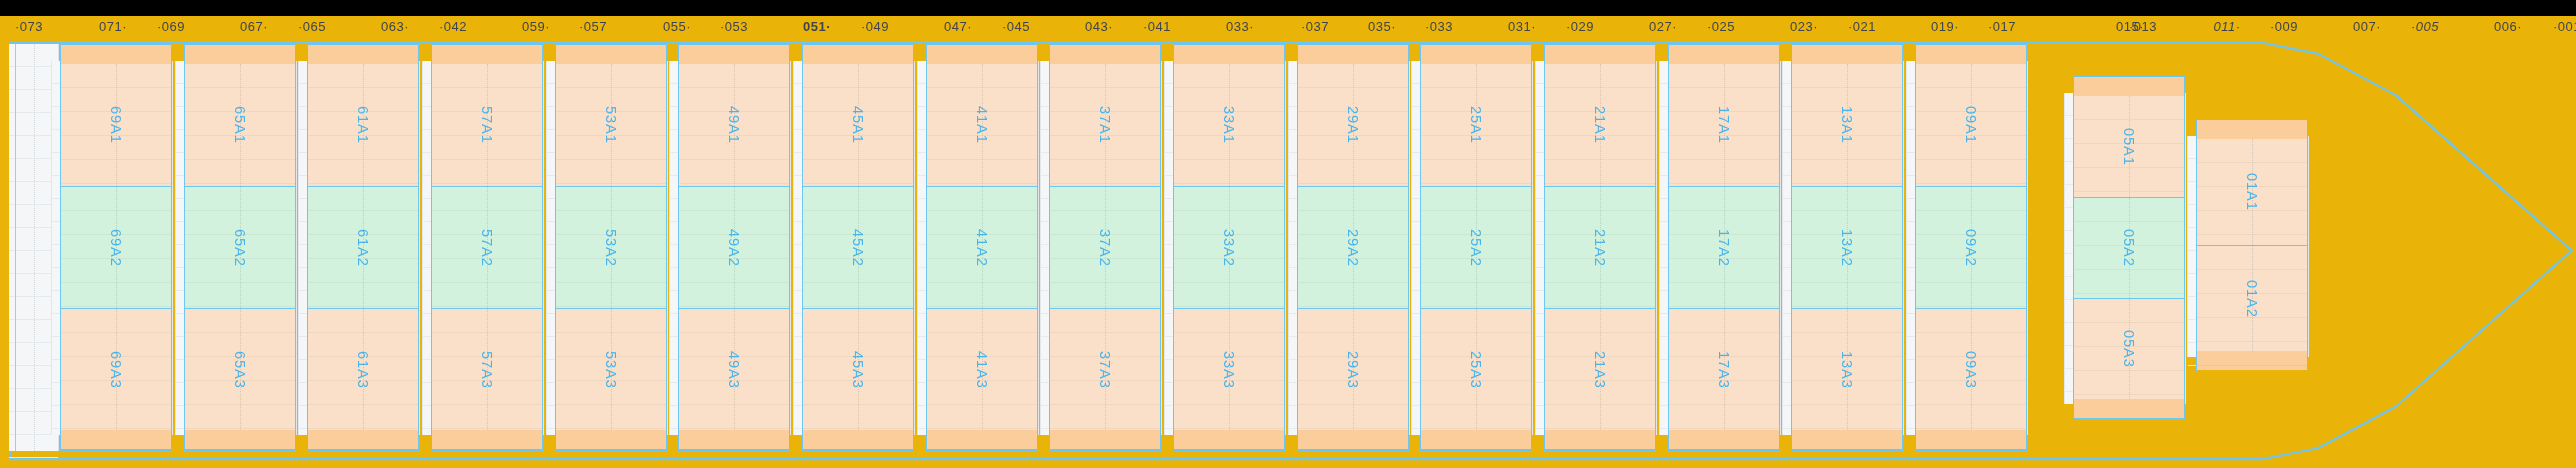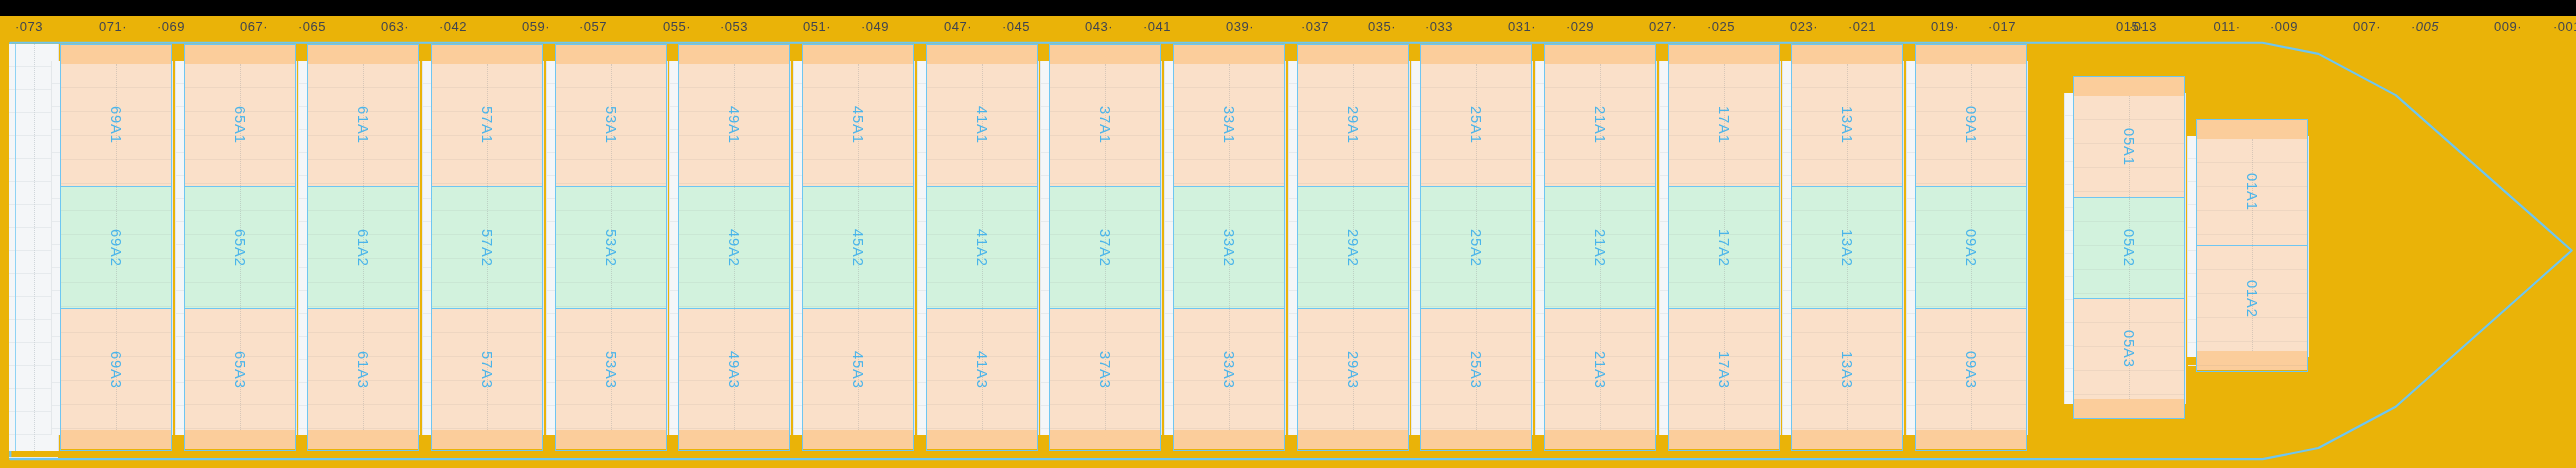--- a/index.html
+++ b/index.html
@@ -77,45 +77,45 @@
       <div class="tick" style="left: 113px;">071·</div>
       <div class="tick" style="left: 171px;">·069</div>
       <div class="tick" style="left: 254px;">067·</div>
       <div class="tick" style="left: 312px;">·065</div>
       <div class="tick" style="left: 395px;">063·</div>
       <div class="tick" style="left: 453px;">·042</div>
       <div class="tick" style="left: 536px;">059·</div>
       <div class="tick" style="left: 593px;">·057</div>
       <div class="tick" style="left: 677px;">055·</div>
       <div class="tick" style="left: 734px;">·053</div>
-      <div class="tick" style="left: 817px;">051·</div>
+      <div class="tick" style="left: 817px; font-weight: bold;">051·</div>
       <div class="tick" style="left: 875px;">·049</div>
       <div class="tick" style="left: 958px;">047·</div>
       <div class="tick" style="left: 1016px;">·045</div>
       <div class="tick" style="left: 1099px;">043·</div>
       <div class="tick" style="left: 1157px;">·041</div>
-      <div class="tick" style="left: 1240px;">039·</div>
+      <div class="tick" style="left: 1240px;">033·</div>
       <div class="tick" style="left: 1297px; margin-left: 18px;">·037</div>
       <div class="tick" style="left: 1382px;">035·</div>
       <div class="tick" style="left: 1439px;">·033</div>
       <div class="tick" style="left: 1522px;">031·</div>
       <div class="tick" style="left: 1580px;">·029</div>
       <div class="tick" style="left: 1663px;">027·</div>
       <div class="tick" style="left: 1721px;">·025</div>
       <div class="tick" style="left: 1804px;">023·</div>
       <div class="tick" style="left: 1862px;">·021</div>
       <div class="tick" style="left: 1945px;">019·</div>
       <div class="tick" style="left: 2002px;">·017</div>
       <div class="tick" style="left: 2086px; margin-left: 44px;">015·</div>
       <div class="tick" style="left: 2143px;">·013</div>
-      <div class="tick" style="left: 2227px;">011·</div>
+      <div class="tick" style="left: 2227px; font-style: italic;">011·</div>
       <div class="tick" style="left: 2284px;">·009</div>
       <div class="tick" style="left: 2367px;">007·</div>
       <div class="tick" style="left: 2425px; font-style: italic;">·005</div>
-      <div class="tick" style="left: 2508px;">009·</div>
+      <div class="tick" style="left: 2508px;">006·</div>
       <div class="tick" style="left: 2567px;">·001</div>
     </div>
 
   <svg id="hull" viewBox="0 0 3000 546" width="2576" height="469">
     <path fill="none" stroke="#6ec6f2" stroke-width="2.5" stroke-linejoin="round" d="M 12 31 L 2635 31 L 2700 44 L 2790 92 L 2995 273 L 2790 455 L 2700 503 L 2635 516 L 12 516 Z"></path>
   </svg>
 
   <div id="stern" style="left: 8.6px; top: 28px; width: 50px; height: 407px;">
     <div class="grid">
         <i></i>

